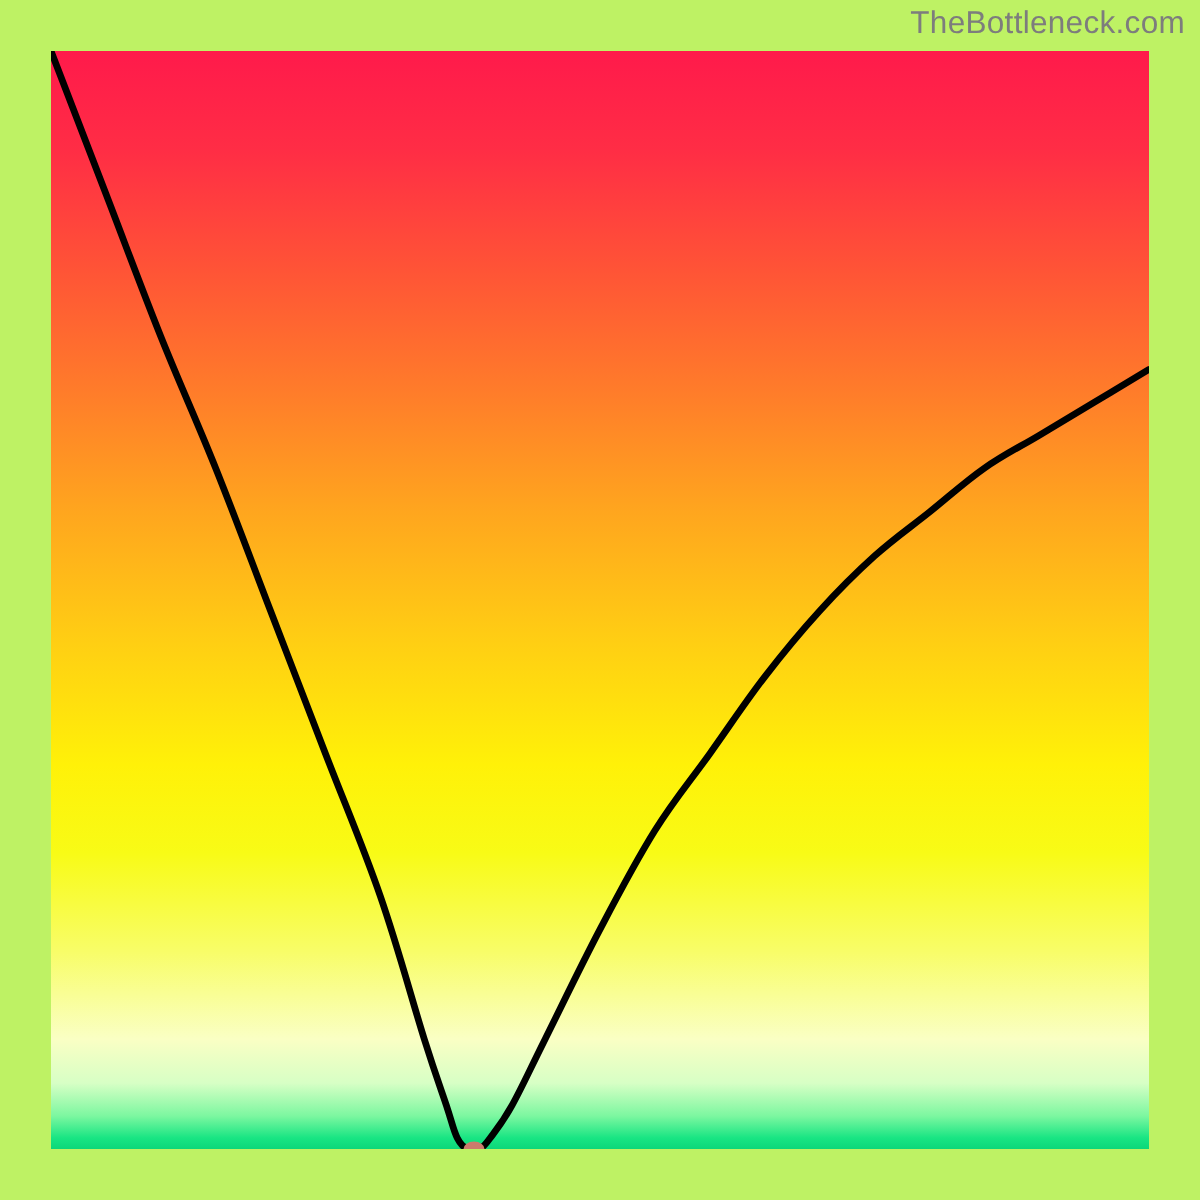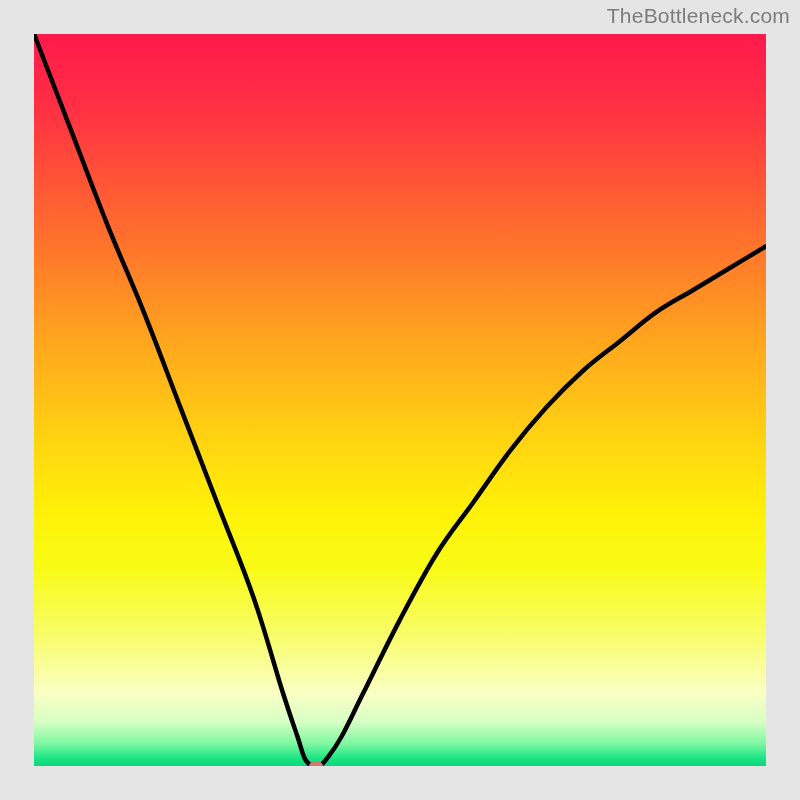--- a/index.html
+++ b/index.html
@@ -10,21 +10,21 @@
     background: #000;
     overflow: hidden;
     font-family: Arial, Helvetica, sans-serif;
   }
   .frame {
     position: absolute;
     left: 0;
     top: 0;
     width: 800px;
     height: 800px;
-    background: #e5e5e5;
+    background: #bef264;
   }
   .plot-area {
     position: absolute;
     left: 34px;
     top: 34px;
     width: 732px;
     height: 732px;
     overflow: hidden;
   }
   .gradient {

